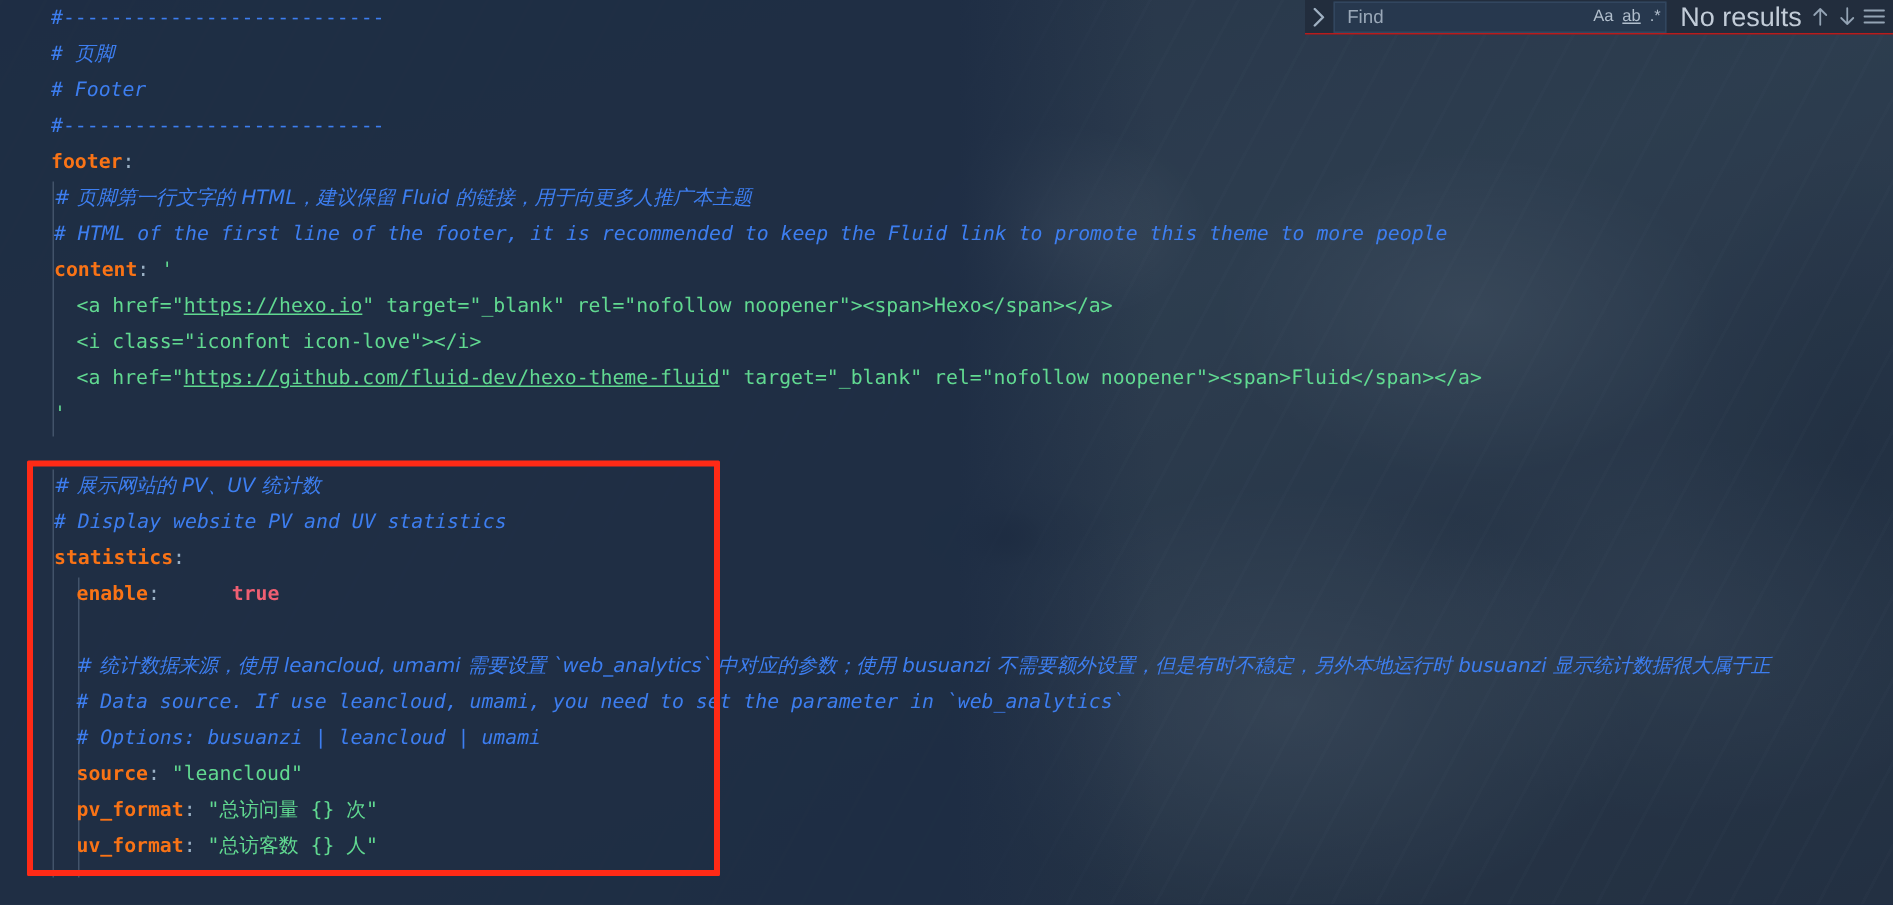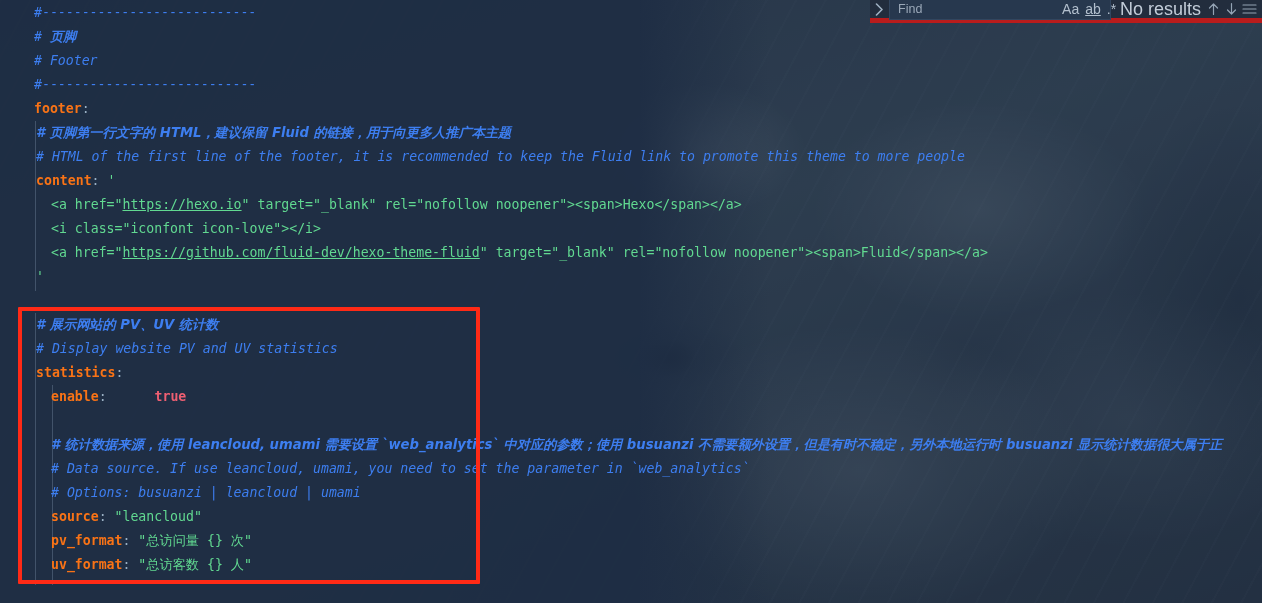--- a/index.html
+++ b/index.html
@@ -84,21 +84,21 @@
   
   .guide {
     position: absolute;
     width: 1px;
     background: rgba(140,160,185,0.33);
     left: 52px;
   }
 
   
   .cmt     { color: #3d7ef0; font-style: italic; }
-  .cmt-cn  { color: #3d7ef0; font-style: italic; font-family: "DejaVu Sans", "Liberation Sans", sans-serif; font-weight: bold; }
+  .cmt-cn  { color: #3d7ef0; font-style: italic; font-family: "DejaVu Sans", "Liberation Sans", sans-serif; }
   .dash    { color: #3d7ef0; }
   .key     { color: #f97316; font-weight: bold; }
   .punc    { color: #9ab0c4; }
   .str     { color: #61d991; }
   .bool    { color: #ef5f72; font-weight: bold; margin-left: 40px; }
   .link    { color: #61d991; text-decoration: underline; }
 
   
   #red-box {
     position: absolute;
@@ -110,21 +110,21 @@
   }
 
   
   #find-bar {
     position: absolute;
     right: 0; top: 0;
     height: 23px;
     display: flex;
     align-items: center;
     background: #222d3d;
-    border-bottom: 5px solid #b91c1c;
+    border-bottom: 1px solid #b91c1c;
     color: #c5d0dc;
     font-family: "Liberation Sans", sans-serif;
     font-size: 12.5px;
     padding-right: 4px;
   }
   #find-toggle {
     width: 26px; height: 23px;
     display: flex; align-items: center; justify-content: center;
     color: #9fb0c2;
     font-size: 13px;
@@ -143,21 +143,21 @@
     border: none; outline: none;
     color: #d6dee7;
     font-family: "Liberation Sans", sans-serif;
     font-size: 12.5px;
     padding: 0;
     height: 19px;
   }
   #find-input::placeholder { color: #9aa8b8; opacity: 1; }
   .find-opt {
     color: #b2bfcd;
-    font-size: 14px;
+    font-size: 11px;
     padding: 0 3px;
     height: 18px;
     display: flex; align-items: center;
     font-family: "Liberation Sans", sans-serif;
   }
   .find-opt.under { text-decoration: underline; }
   #find-status {
     color: #c2ccd8;
     font-size: 18px;
     margin-left: 9px;

